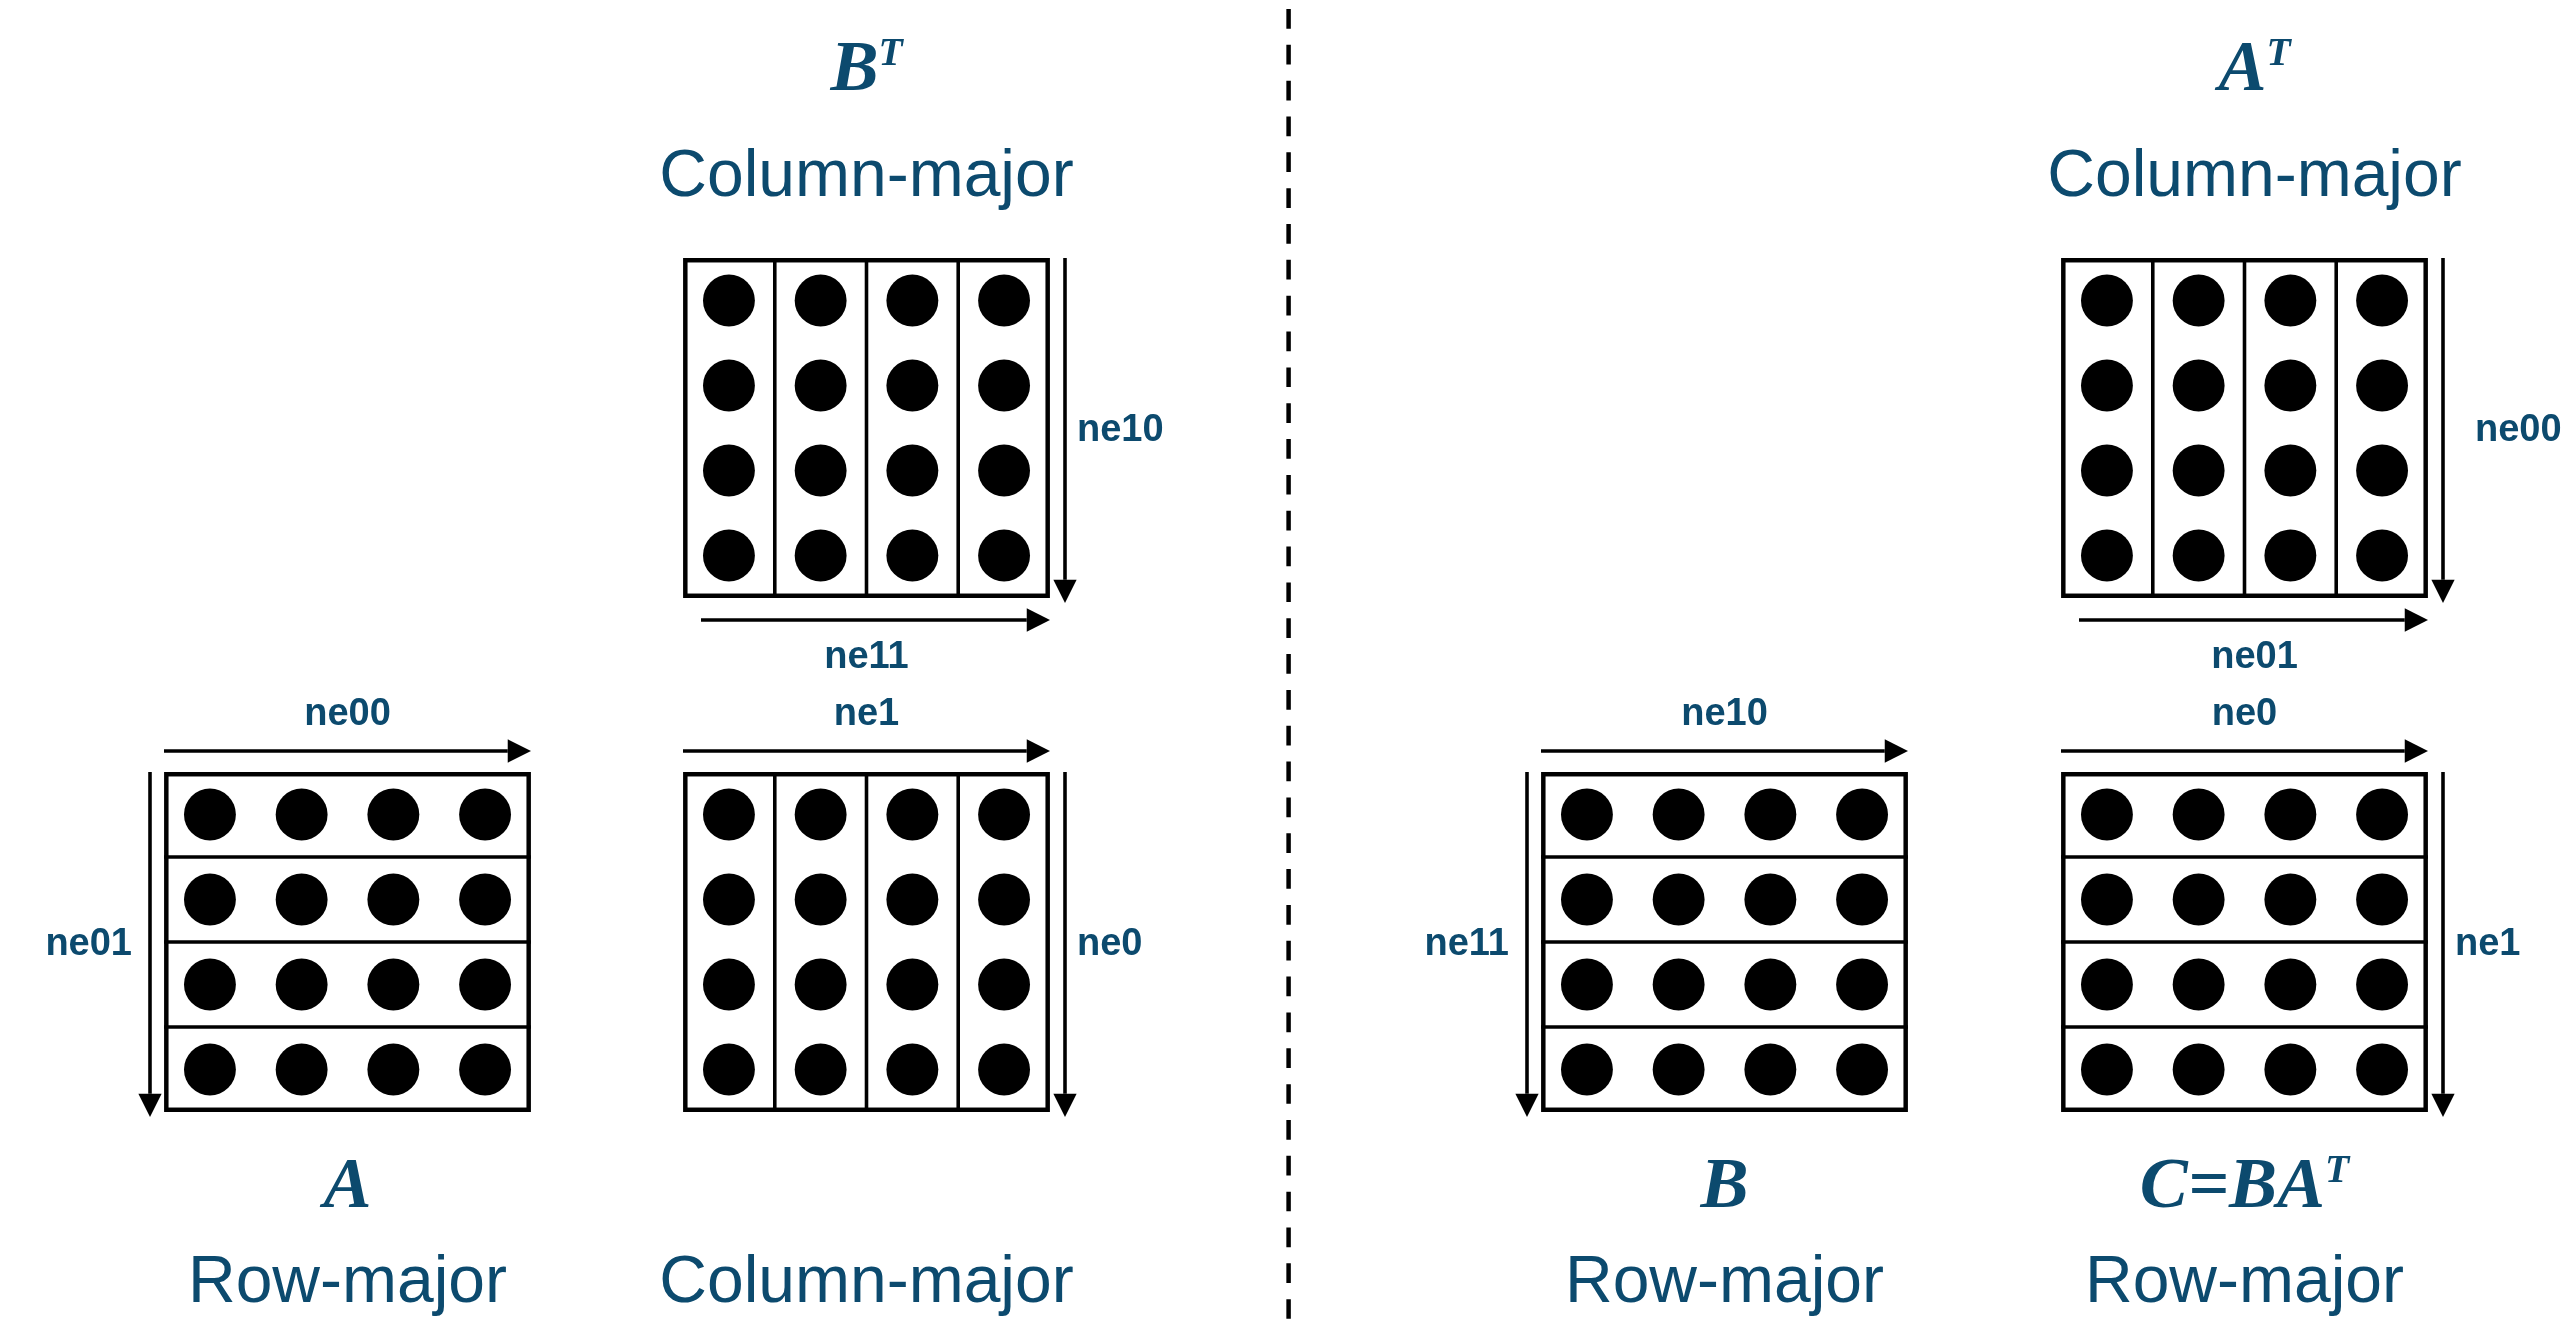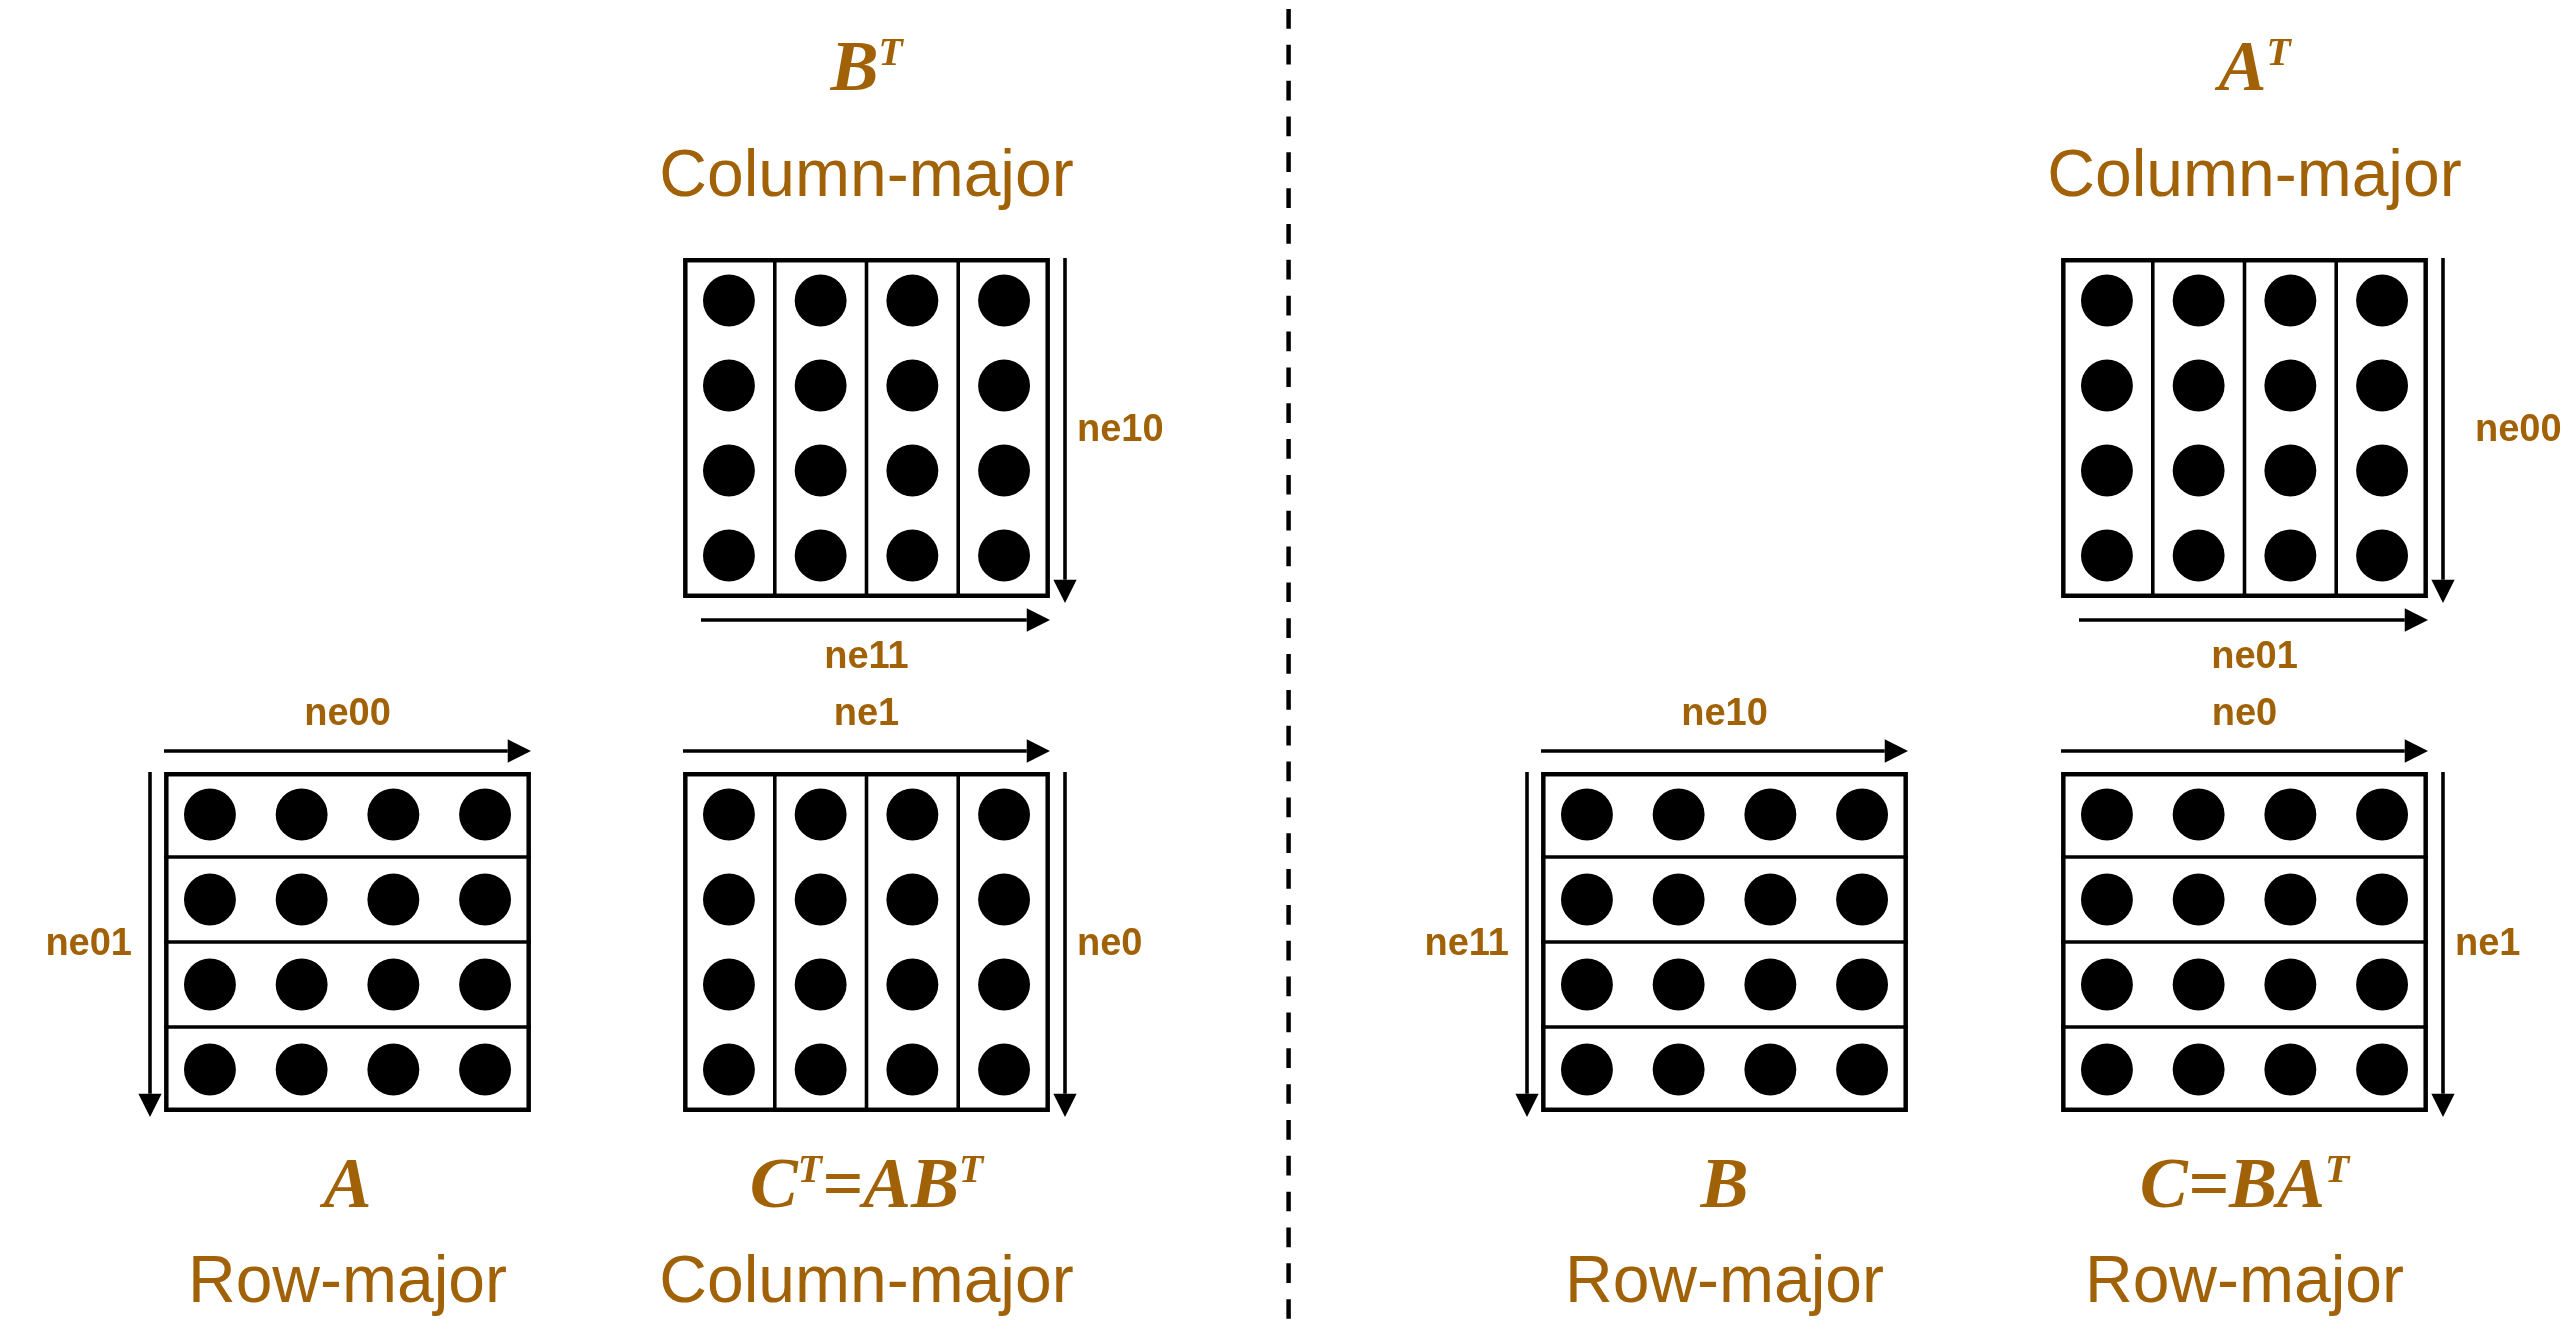--- a/index.html
+++ b/index.html
@@ -7,21 +7,21 @@
     padding: 0;
     background: #ffffff;
   }
   .page {
     position: relative;
     width: 2576px;
     height: 1344px;
     background: #ffffff;
     overflow: hidden;
     font-family: "Liberation Sans", sans-serif;
-    color: #a16207;
+    color: #0c4a6e;
   }
   .group {
     position: absolute;
     width: 367px;
     height: 340px;
   }
   .mat {
     position: absolute;
     left: 0;
     top: 0;
@@ -185,21 +185,20 @@
         <circle cx="51.25" cy="332.5" r="29" fill="#000000"></circle>
         <circle cx="153.75" cy="332.5" r="29" fill="#000000"></circle>
         <circle cx="256.25" cy="332.5" r="29" fill="#000000"></circle>
         <circle cx="358.75" cy="332.5" r="29" fill="#000000"></circle>
       </svg>
     <svg class="arr arr-right-side" width="36" height="345" viewBox="0 0 40 385">
         <line x1="20" y1="0" x2="20" y2="359" stroke="#000000" stroke-width="4"></line>
         <polygon points="20,385 7,359 33,359" fill="#000000"></polygon>
       </svg>
     <div class="ne ne-right">ne0</div>
-    <div class="math-title below"><span>C</span><sup>T</sup><span>=AB</span><sup>T</sup></div>
     <div class="layout-title below-sub">Column-major</div>
   </div>
 
   <svg class="divider" width="7.2" height="1326" viewBox="0 0 8 1480">
     <line x1="4" y1="0" x2="4" y2="1480" stroke="#000" stroke-width="5" stroke-dasharray="22 18"></line>
   </svg>
 
   <div class="group" style="left:2061px; top:258px;padding-left:20px;">
     <div class="math-title above"><span>A</span><sup>T</sup></div>
     <div class="layout-title above-sub">Column-major</div>

